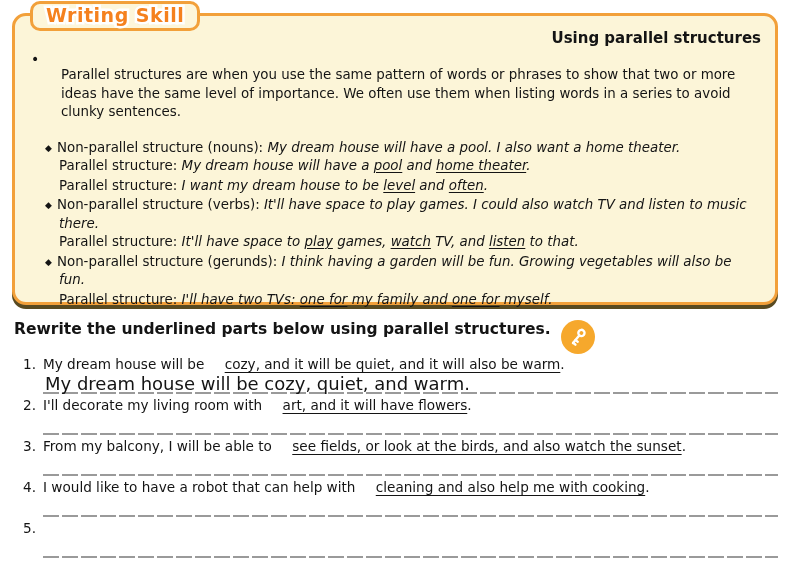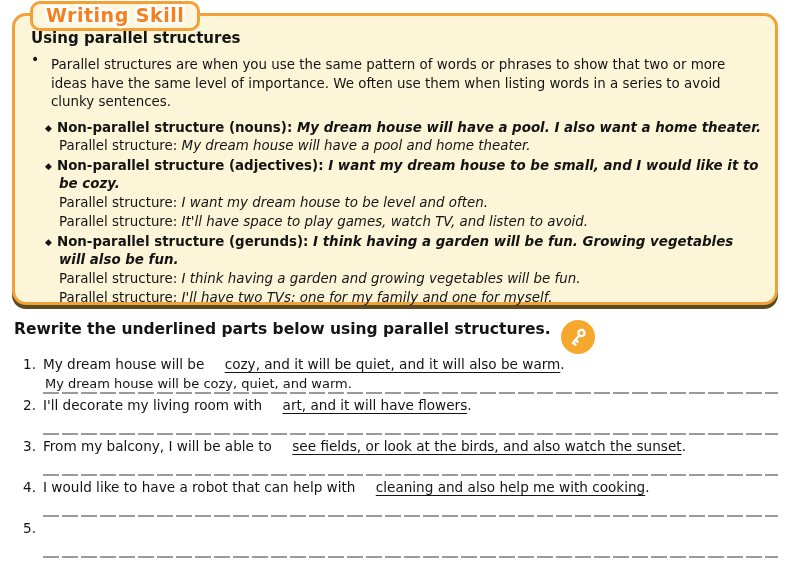--- a/index.html
+++ b/index.html
@@ -25,52 +25,52 @@
   }
   .skill-title .front { position:relative; color:#f5811e; }
 
   
   .info-box {
     position:absolute; left:12px; top:13px; width:766px; height:292px;
     background:#fcf5d8; border:3px solid #f2a03a; border-radius:14px;
     box-shadow:0 4px 0 #584a21;
     padding:13px 14px 6px 16px; z-index:2;
   }
-  .box-heading { margin:0 0 3px 0; font-size:15px; font-weight:bold; }
+  .box-heading { margin:0 0 3px 0; font-size:15px; font-weight:bold;text-align:right; }
   .intro-row { display:flex; font-size:13.4px; line-height:18.5px; }
   .intro-row .bullet { width:14px; flex:0 0 14px; font-size:14px; }
-  .intro-row p { margin:6px; }
+  .intro-row p { margin:16px; }
 
   .rule { margin-left:14px; font-size:13.4px; line-height:18.5px; margin-top:1px; }
-  .rule .l1 { padding-left:14px; text-indent:-14px;font-weight:bold; }
+  .rule .l1 { padding-left:14px; text-indent:-14px; }
   .rule .l2 { padding-left:14px; }
   .diamond { font-size:9px; vertical-align:1px; padding-right:5px; }
   .it { font-style:italic; }
-  .u { text-underline-offset:2px; text-decoration-thickness:1.2px; }
+  .u { text-decoration:underline; text-underline-offset:2px; text-decoration-thickness:1.2px; }
 
   
   .instruction {
     position:absolute; left:14px; top:320px;
     display:flex; align-items:flex-start; gap:10px;
   }
   .instruction h3 { margin:0; font-size:15.5px; font-weight:bold; }
   .key-badge {
     width:34px; height:34px; border-radius:50%;
     background:#f6a82c; display:flex; align-items:center; justify-content:center;
     flex:0 0 34px;
   }
 
   
   .exercises { position:absolute; left:14px; top:354px; width:764px; }
   .ex { margin-bottom:1px; }
   .ex-q { display:flex; font-size:13.6px; line-height:20px; }
   .ex-num { width:22px; flex:0 0 22px; text-align:right; margin-right:7px; }
   .ex-text .qu { text-decoration:underline; text-underline-offset:3px; text-decoration-thickness:1.3px;margin-left:16px; }
   .ex-a {
-    margin-left:29px; height:20px; font-size:13px; line-height:19px;
+    margin-left:29px; height:20px; font-size:18px; line-height:19px;
     background:repeating-linear-gradient(90deg,#9a9a9a 0 16px, rgba(0,0,0,0) 16px 19px) bottom / 100% 2px no-repeat;
     padding-left:2px;
   }
 </style>
 </head>
 <body>
 
 <div class="page">
 
   <div class="skill-tab">
@@ -86,31 +86,30 @@
       <span class="bullet">•</span>
       <p>Parallel structures are when you use the same pattern of words or phrases to show that two or more ideas have the same level of importance. We often use them when listing words in a series to avoid clunky sentences.</p>
     </div>
     <div>
   <div class="rule">
     <div class="l1"><span class="diamond">◆</span><span class="np-label">Non-parallel structure (nouns): </span><span class="it np-text">My dream house will have a pool. I also want a home theater.</span></div>
     <div class="l2"><span class="p-label">Parallel structure: </span><span class="it p-segs"><span>My dream house will have a </span><span class="u">pool</span><span> and </span><span class="u">home theater</span><span>.</span></span></div>
   </div>
 
   <div class="rule">
-    <div class="l1"><span class="diamond">◆</span><span class="np-label">Non-parallel structure (adjectives): </span><span class="it np-text">I want my dream house to be small, and I would like it to be cozy.</span></div>
     <div class="l2"><span class="p-label">Parallel structure: </span><span class="it p-segs"><span>I want my dream house to be </span><span class="u">level</span><span> and </span><span class="u">often</span><span>.</span></span></div>
   </div>
 
   <div class="rule">
-    <div class="l2"><span class="p-label">Parallel structure: </span><span class="it p-segs"><span>It'll have space to </span><span class="u">play</span><span> games, </span><span class="u">watch</span><span> TV, and </span><span class="u">listen</span><span> to avoid.</span></span></div>
+    <div class="l1"><span class="diamond">◆</span><span class="np-label">Non-parallel structure (verbs): </span><span class="it np-text">It'll have space to play games. I could also watch TV and listen to music there.</span></div>
+    <div class="l2"><span class="p-label">Parallel structure: </span><span class="it p-segs"><span>It'll have space to </span><span class="u">play</span><span> games, </span><span class="u">watch</span><span> TV, and </span><span class="u">listen</span><span> to that.</span></span></div>
   </div>
 
   <div class="rule">
     <div class="l1"><span class="diamond">◆</span><span class="np-label">Non-parallel structure (gerunds): </span><span class="it np-text">I think having a garden will be fun. Growing vegetables will also be fun.</span></div>
-    <div class="l2"><span class="p-label">Parallel structure: </span><span class="it p-segs"><span>I think </span><span class="u">having</span><span> a garden and </span><span class="u">growing</span><span> vegetables will be fun.</span></span></div>
   </div>
 
   <div class="rule">
     <div class="l2"><span class="p-label">Parallel structure: </span><span class="it p-segs"><span>I'll have two TVs: </span><span class="u">one for</span><span> my family and </span><span class="u">one for</span><span> myself.</span></span></div>
   </div>
 </div>
   </div>
 
   <div class="instruction">
     <h3>Rewrite the underlined parts below using parallel structures.</h3>

